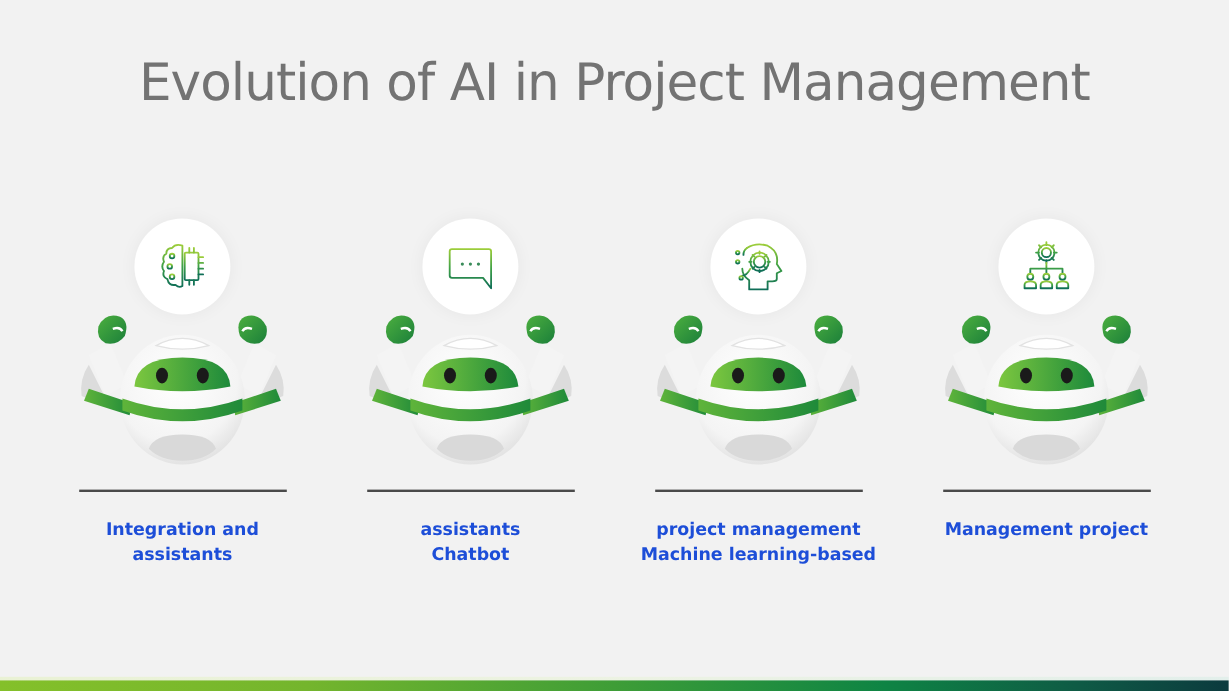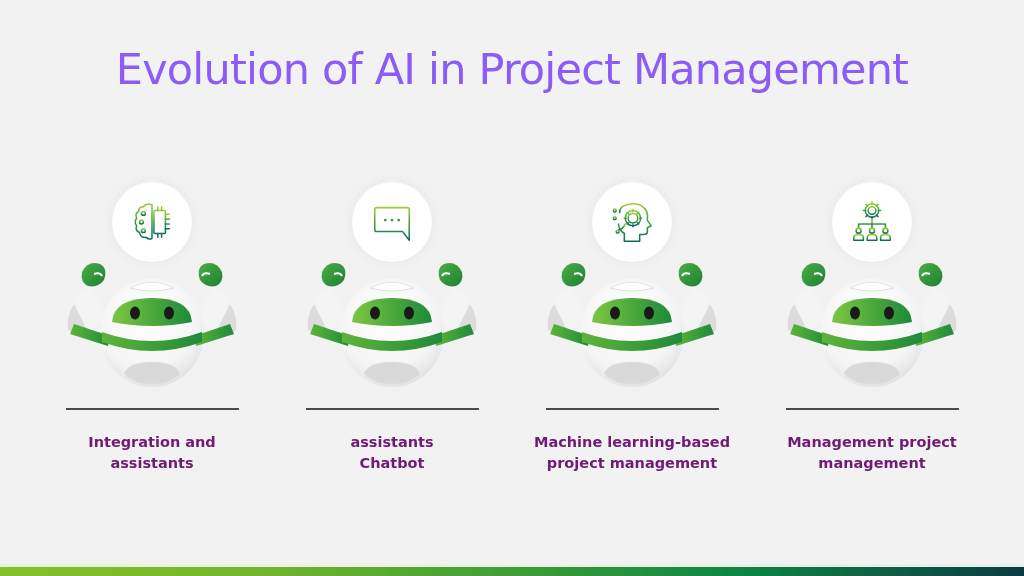--- a/index.html
+++ b/index.html
@@ -12,21 +12,21 @@
     }
     .title {
       position: absolute;
       top: 44px;
       left: 0; width: 1024px;
       text-align: center;
       font-family: "DejaVu Sans", sans-serif;
       font-size: 43px;
       font-weight: normal;
       letter-spacing: -0.8px;
-      color: #8b5cf6;
+      color: #737373;
     }
     .col {
       position: absolute;
       top: 170px;
       width: 240px;
       height: 320px;
     }
     .icon-circle {
       position: absolute;
       left: 80px; top: 12px;
@@ -50,21 +50,21 @@
     }
     .label {
       position: absolute;
       left: 0; top: 262px;
       width: 240px;
       text-align: center;
       font-family: "DejaVu Sans", sans-serif;
       font-weight: bold;
       font-size: 14.5px;
       line-height: 21px;
-      color: #701a75;
+      color: #1d4ed8;
     }
     .bottom-bar {
       position: absolute;
       left: 0; bottom: 0;
       width: 1024px; height: 9px;
       background: linear-gradient(90deg, #84c02a 0%, #74b52d 25%, #3e9d37 50%, #0e8444 72%, #0f5a45 88%, #0b3a3e 100%);
     }
     .bottom-glow {
       position: absolute;
       left: 0; bottom: 9px;
@@ -193,22 +193,22 @@
       <path d="M14 8 Q11 10 11 14"></path>
       <path d="M17 26 Q14 32 10 32"></path>
         <circle cx="9" cy="34" r="1.5"></circle>
     </svg>
   </div>
   <svg class="robot">
       <use href="#robot"></use>
     </svg>
   <div class="divider"></div>
   <div class="label">
+    <div>project management</div>
     <div>Machine learning-based</div>
-    <div>project management</div>
   </div>
 </div>
 
 <div class="col" style="left:752px;">
   <div class="icon-circle">
     <svg viewBox="0 0 48 48" fill="none" stroke="url(#iconGrad)" stroke-width="1.6" stroke-linecap="round" stroke-linejoin="round">
       <circle cx="24" cy="12" r="4"></circle>
       <path d="M24 3 V5.5 M24 18.5 V21 M15 12 H17.5 M30.5 12 H33 M17.6 5.6 L19.4 7.4 M28.6 16.6 L30.4 18.4 M17.6 18.4 L19.4 16.6 M28.6 7.4 L30.4 5.6"></path>
       <circle cx="24" cy="12" r="7"></circle>
       <path d="M24 21 V26 M10 26 H38 M10 26 V30 M24 26 V30 M38 26 V30"></path>
@@ -219,18 +219,17 @@
       <circle cx="38" cy="33" r="2.6"></circle>
         <path d="M33 43 V40 Q33 37 38 37 Q43 37 43 40 V43 Z"></path>
     </svg>
   </div>
   <svg class="robot">
       <use href="#robot"></use>
     </svg>
   <div class="divider"></div>
   <div class="label">
     <div>Management project</div>
-    <div>management</div>
   </div>
 </div>
 
 <div class="bottom-glow"></div>
 <div class="bottom-bar"></div>
 
 </body></html>

